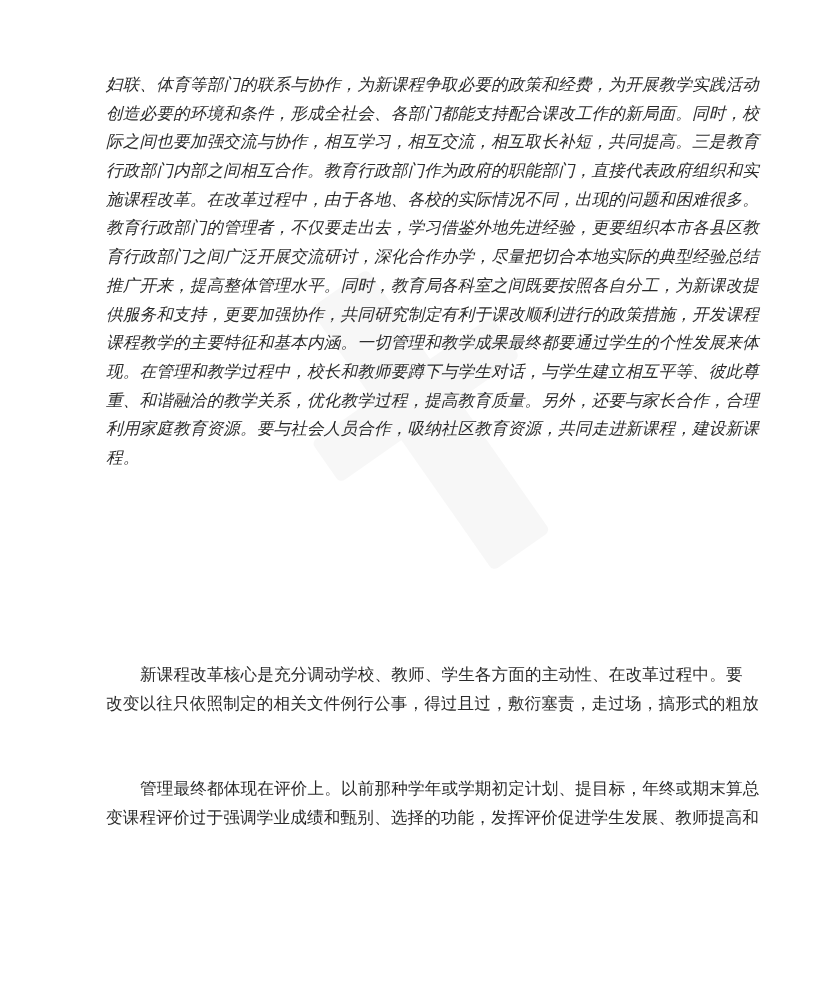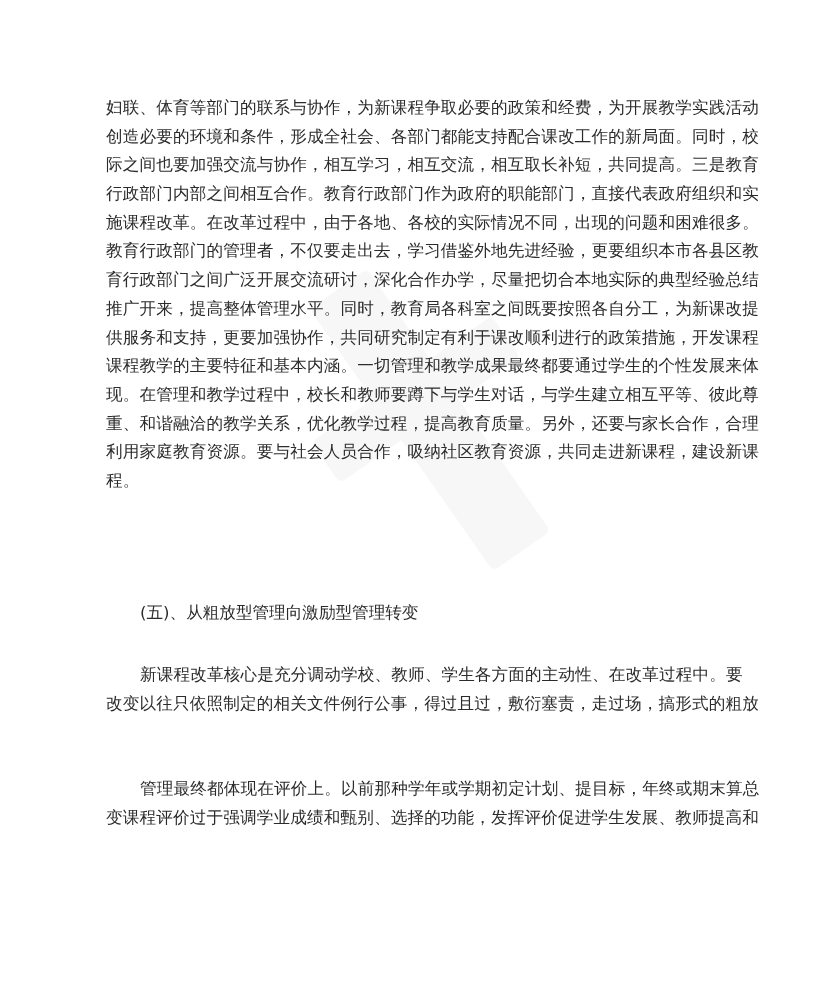--- a/index.html
+++ b/index.html
@@ -59,40 +59,37 @@
 
 <div class="page">
 
   <svg class="watermark" viewBox="0 0 260 340">
     <g fill="#808080" transform="rotate(-35 130 170)">
       <rect x="95" y="10" width="70" height="320" rx="6"></rect>
       <rect x="20" y="120" width="220" height="50" rx="6"></rect>
     </g>
   </svg>
 
-  <div class="block" style="top:94px;">
+  <div class="block" style="top:71px;font-style:italic;">
     <div class="line">妇联、体育等部门的联系与协作，为新课程争取必要的政策和经费，为开展教学实践活动</div>
     <div class="line">创造必要的环境和条件，形成全社会、各部门都能支持配合课改工作的新局面。同时，校</div>
     <div class="line">际之间也要加强交流与协作，相互学习，相互交流，相互取长补短，共同提高。三是教育</div>
     <div class="line">行政部门内部之间相互合作。教育行政部门作为政府的职能部门，直接代表政府组织和实</div>
     <div class="line">施课程改革。在改革过程中，由于各地、各校的实际情况不同，出现的问题和困难很多。</div>
     <div class="line">教育行政部门的管理者，不仅要走出去，学习借鉴外地先进经验，更要组织本市各县区教</div>
     <div class="line">育行政部门之间广泛开展交流研讨，深化合作办学，尽量把切合本地实际的典型经验总结</div>
     <div class="line">推广开来，提高整体管理水平。同时，教育局各科室之间既要按照各自分工，为新课改提</div>
     <div class="line">供服务和支持，更要加强协作，共同研究制定有利于课改顺利进行的政策措施，开发课程</div>
     <div class="line">课程教学的主要特征和基本内涵。一切管理和教学成果最终都要通过学生的个性发展来体</div>
     <div class="line">现。在管理和教学过程中，校长和教师要蹲下与学生对话，与学生建立相互平等、彼此尊</div>
     <div class="line">重、和谐融洽的教学关系，优化教学过程，提高教育质量。另外，还要与家长合作，合理</div>
     <div class="line">利用家庭教育资源。要与社会人员合作，吸纳社区教育资源，共同走进新课程，建设新课</div>
     <div class="line">程。</div>
   </div>
 
-  <div class="block" style="top:599px;">
-    <div class="heading">(五)、从粗放型管理向激励型管理转变</div>
-  </div>
 
   <div class="block" style="top:661px;">
     <div class="line indent">新课程改革核心是充分调动学校、教师、学生各方面的主动性、在改革过程中。要</div>
     <div class="line">改变以往只依照制定的相关文件例行公事，得过且过，敷衍塞责，走过场，搞形式的粗放</div>
   </div>
 
   <div class="block" style="top:775px;">
     <div class="line indent">管理最终都体现在评价上。以前那种学年或学期初定计划、提目标，年终或期末算总</div>
     <div class="line">变课程评价过于强调学业成绩和甄别、选择的功能，发挥评价促进学生发展、教师提高和</div>
   </div>

